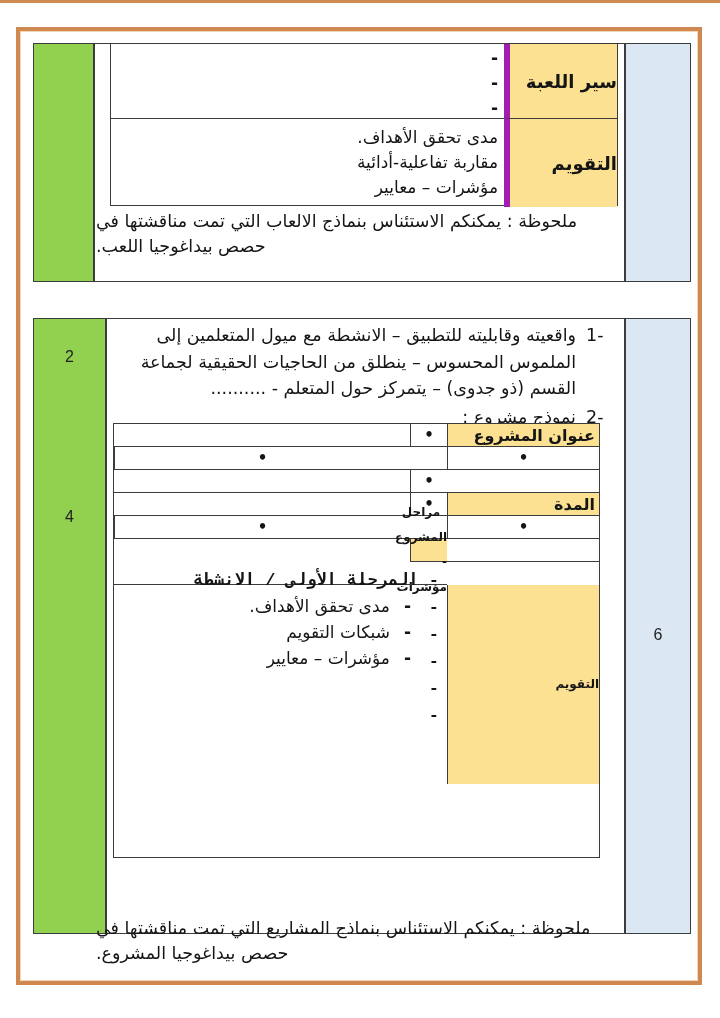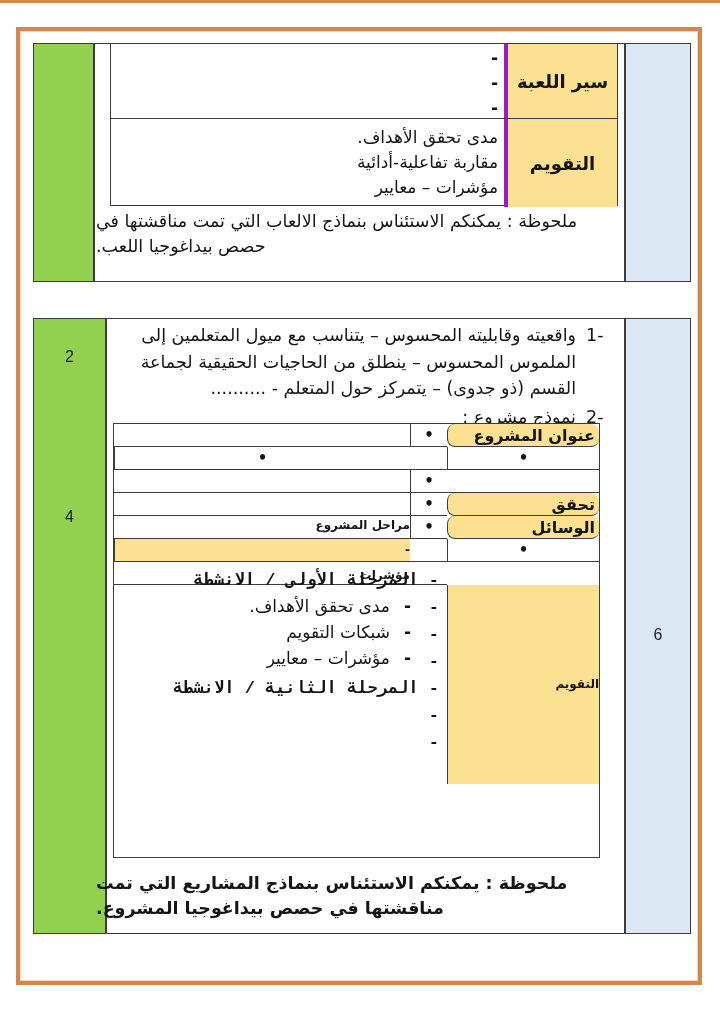--- a/index.html
+++ b/index.html
@@ -24,22 +24,22 @@
     font-size:16px; color:#222; direction:ltr;
   }
 
   
   .t1 {
     position:absolute; left:110px; top:43px; width:508px; height:163px;
     display:grid; grid-template-columns:113px 1fr; grid-template-rows:75px 88px;
     direction:rtl; border:1px solid #3c3c3c; background:#fff;
   }
   .t1 .lbl {
-    background:#fbe191; border-left:4px solid #a21caf;
-    display:flex; align-items:center; justify-content:center;
+    background:#fbe191; border-left:6px solid #a21caf;
+    display:flex; align-items:center; justify-content:flex-start;
     font-weight:bold; font-size:18px;
   }
   .t1 .rb { border-bottom:1px solid #3c3c3c; }
   .t1 .cnt { padding:3px 6px 0 0; font-size:17px; line-height:25px; text-align:right; }
   .t1 .cnt.dashes { font-weight:bold; line-height:25px; padding-top:2px; }
 
   .note {
     position:absolute; left:96px; width:524px; font-size:17.5px; line-height:25px;
     text-align:left; direction:rtl;
   }
@@ -56,21 +56,21 @@
     position:absolute; left:113px; top:423px; width:487px; height:435px;
     display:grid; grid-template-columns:152px 37px 1fr;
     grid-template-rows:repeat(7,23px) 199px 75px;
     direction:rtl; border:1px solid #3c3c3c; background:#fff;
   }
   .t2 > div { border-bottom:1px solid #3c3c3c; }
   .t2 > div.last { border-bottom:none; }
   .t2 .lbl {
     background:#fbe191; border-left:1px solid #3c3c3c;
     display:flex; align-items:center; justify-content:flex-start;
-    padding-right:4px; font-weight:bold; font-size:16px;border-radius:8px;
+    padding-right:4px; font-weight:bold; font-size:16px;
   }
   .t2 .bul {
     border-left:1px solid #3c3c3c; display:flex; align-items:center; justify-content:center;
     font-size:15px; font-weight:bold;
   }
   .t2 .spacer { }
   .t2 .merged { grid-column:2 / span 2; }
   .t2 .lbl-center {
     background:#fbe191; border-left:1px solid #3c3c3c;
     display:flex; flex-direction:column; align-items:flex-start; justify-content:center;
@@ -118,21 +118,21 @@
   <div class="cell white" style="left:106px; top:318px; width:519px; height:616px;"></div>
   <div class="cell blue" style="left:625px; top:318px; width:66px; height:616px;"></div>
 
   <div class="margin-num" style="left:33px; top:348px; width:73px;">2</div>
   <div class="margin-num" style="left:33px; top:508px; width:73px;">4</div>
   <div class="margin-num" style="left:625px; top:626px; width:66px;">6</div>
 
   <div class="list">
     <div class="list-item">
       <span class="num">1-</span>
-      <span class="txt">واقعيته وقابليته المحسوس – يتناسب مع ميول المتعلمين إلى الملموس المحسوس – ينطلق من الحاجيات الحقيقية لجماعة القسم (ذو جدوى) – يتمركز حول المتعلم - ..........</span>
+      <span class="txt">واقعيته وقابليته للتطبيق – الانشطة مع ميول المتعلمين إلى الملموس المحسوس – ينطلق من الحاجيات الحقيقية لجماعة القسم (ذو جدوى) – يتمركز حول المتعلم - ..........</span>
     </div>
     <div class="list-item">
       <span class="num">2-</span>
       <span class="txt">نموذج مشروع :</span>
     </div>
   </div>
 
   <div class="t2">
 
     <div class="lbl">
@@ -144,45 +144,41 @@
     <div class="bul">•</div>
     <div class="spacer"></div>
 
     <div class="bul">•</div>
     <div class="spacer"></div>
 
     <div class="bul">•</div>
     <div class="spacer"></div>
 
     <div class="lbl">
-        <span>تحقق</span>
-      </div>
-    <div class="bul">•</div>
-    <div class="spacer"></div>
-
-    <div class="lbl">
-        <span>الوسائل</span>
-      </div>
+        <span>المدة</span>
+      </div>
+    <div class="bul">•</div>
+    <div class="spacer"></div>
+
     <div class="bul">•</div>
     <div class="spacer"></div>
 
     <div class="bul">•</div>
     <div class="spacer"></div>
 
     <div class="lbl-center">
       <div>مراحل المشروع</div>
       <div>-</div>
       <div>مؤشرات</div>
     </div>
     <div class="merged stages-cnt">
       <div class="sline">- المرحلة الأولى / الانشطة</div>
       <div class="sline">-</div>
       <div class="sline">-</div>
       <div class="sline">-</div>
-      <div class="sline">- المرحلة الثانية / الانشطة</div>
       <div class="sline">-</div>
       <div class="sline">-</div>
     </div>
 
     <div class="lbl-center last">
       <div>التقويم</div>
     </div>
     <div class="merged eval-cnt last">
       <div class="eline">
         <span class="d">-</span>
@@ -192,14 +188,14 @@
         <span class="d">-</span>
         <span>شبكات التقويم</span>
       </div>
       <div class="eline">
         <span class="d">-</span>
         <span>مؤشرات – معايير</span>
       </div>
     </div>
   </div>
 
-  <div class="note" style="top:871px;font-weight:bold;">ملحوظة : يمكنكم الاستئناس بنماذج المشاريع التي تمت مناقشتها في حصص بيداغوجيا المشروع.</div>
+  <div class="note" style="top:916px;">ملحوظة : يمكنكم الاستئناس بنماذج المشاريع التي تمت مناقشتها في حصص بيداغوجيا المشروع.</div>
 </div>
 
 </body></html>

